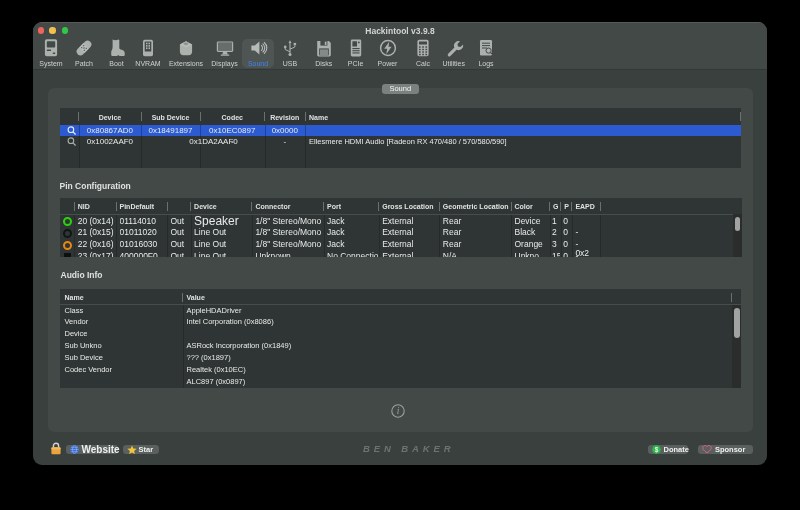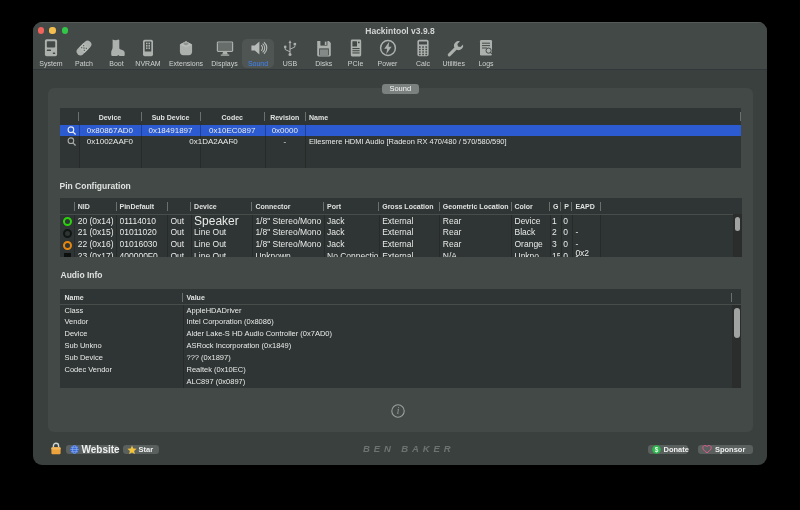--- a/index.html
+++ b/index.html
@@ -295,21 +295,20 @@
 <div class="a" style="left:122.0px;top:3.5px;width:1px;height:9px;background:#6a706e;"></div>
 <div class="a" style="left:671.0px;top:3.5px;width:1px;height:9px;background:#6a706e;"></div>
 <div class="a" style="left:0;top:15.0px;width:100%;height:1px;background:#474d4b;"></div>
 <div class="a" style="left:4.5px;top:1px;height:15.5px;line-height:15.5px;font-size:7px;font-weight:bold;color:#dfe2e0;">Name</div>
 <div class="a" style="left:126.5px;top:1px;height:15.5px;line-height:15.5px;font-size:7px;font-weight:bold;color:#dfe2e0;">Value</div>
 <div class="a" style="left:4.5px;top:15.50px;height:11.90px;line-height:11.90px;font-size:7.5px;color:#e8ebe9;">Class</div>
 <div class="a" style="left:126.5px;top:15.50px;height:11.90px;line-height:11.90px;font-size:7.5px;color:#e8ebe9;white-space:nowrap;">AppleHDADriver</div>
 <div class="a" style="left:4.5px;top:27.40px;height:11.90px;line-height:11.90px;font-size:7.5px;color:#e8ebe9;">Vendor</div>
 <div class="a" style="left:126.5px;top:27.40px;height:11.90px;line-height:11.90px;font-size:7.5px;color:#e8ebe9;white-space:nowrap;">Intel Corporation (0x8086)</div>
 <div class="a" style="left:4.5px;top:39.30px;height:11.90px;line-height:11.90px;font-size:7.5px;color:#e8ebe9;">Device</div>
-<div class="a" style="left:126.5px;top:39.30px;height:11.90px;line-height:11.90px;font-size:7.5px;color:#e8ebe9;white-space:nowrap;">Alder Lake-S HD Audio Controller (0x7AD0)</div>
 <div class="a" style="left:4.5px;top:51.20px;height:11.90px;line-height:11.90px;font-size:7.5px;color:#e8ebe9;">Sub Unkno</div>
 <div class="a" style="left:126.5px;top:51.20px;height:11.90px;line-height:11.90px;font-size:7.5px;color:#e8ebe9;white-space:nowrap;">ASRock Incorporation (0x1849)</div>
 <div class="a" style="left:4.5px;top:63.10px;height:11.90px;line-height:11.90px;font-size:7.5px;color:#e8ebe9;">Sub Device</div>
 <div class="a" style="left:126.5px;top:63.10px;height:11.90px;line-height:11.90px;font-size:7.5px;color:#e8ebe9;white-space:nowrap;">??? (0x1897)</div>
 <div class="a" style="left:4.5px;top:75.00px;height:11.90px;line-height:11.90px;font-size:7.5px;color:#e8ebe9;">Codec Vendor</div>
 <div class="a" style="left:126.5px;top:75.00px;height:11.90px;line-height:11.90px;font-size:7.5px;color:#e8ebe9;white-space:nowrap;">Realtek (0x10EC)</div>
 <div class="a" style="left:4.5px;top:99px;height:11.90px;line-height:11.90px;font-size:7.5px;color:#e8ebe9;">Codec Name</div>
 <div class="a" style="left:126.5px;top:86.90px;height:11.90px;line-height:11.90px;font-size:7.5px;color:#e8ebe9;white-space:nowrap;text-align:right;">ALC897 (0x0897)</div>
 <div class="a" style="left:672.0px;top:15.5px;width:9px;height:83.2px;background:#2b2d2c;"></div>
 <div class="a" style="left:673.5px;top:19.0px;width:6px;height:29.5px;border-radius:3px;background:#a0a3a1;"></div>

